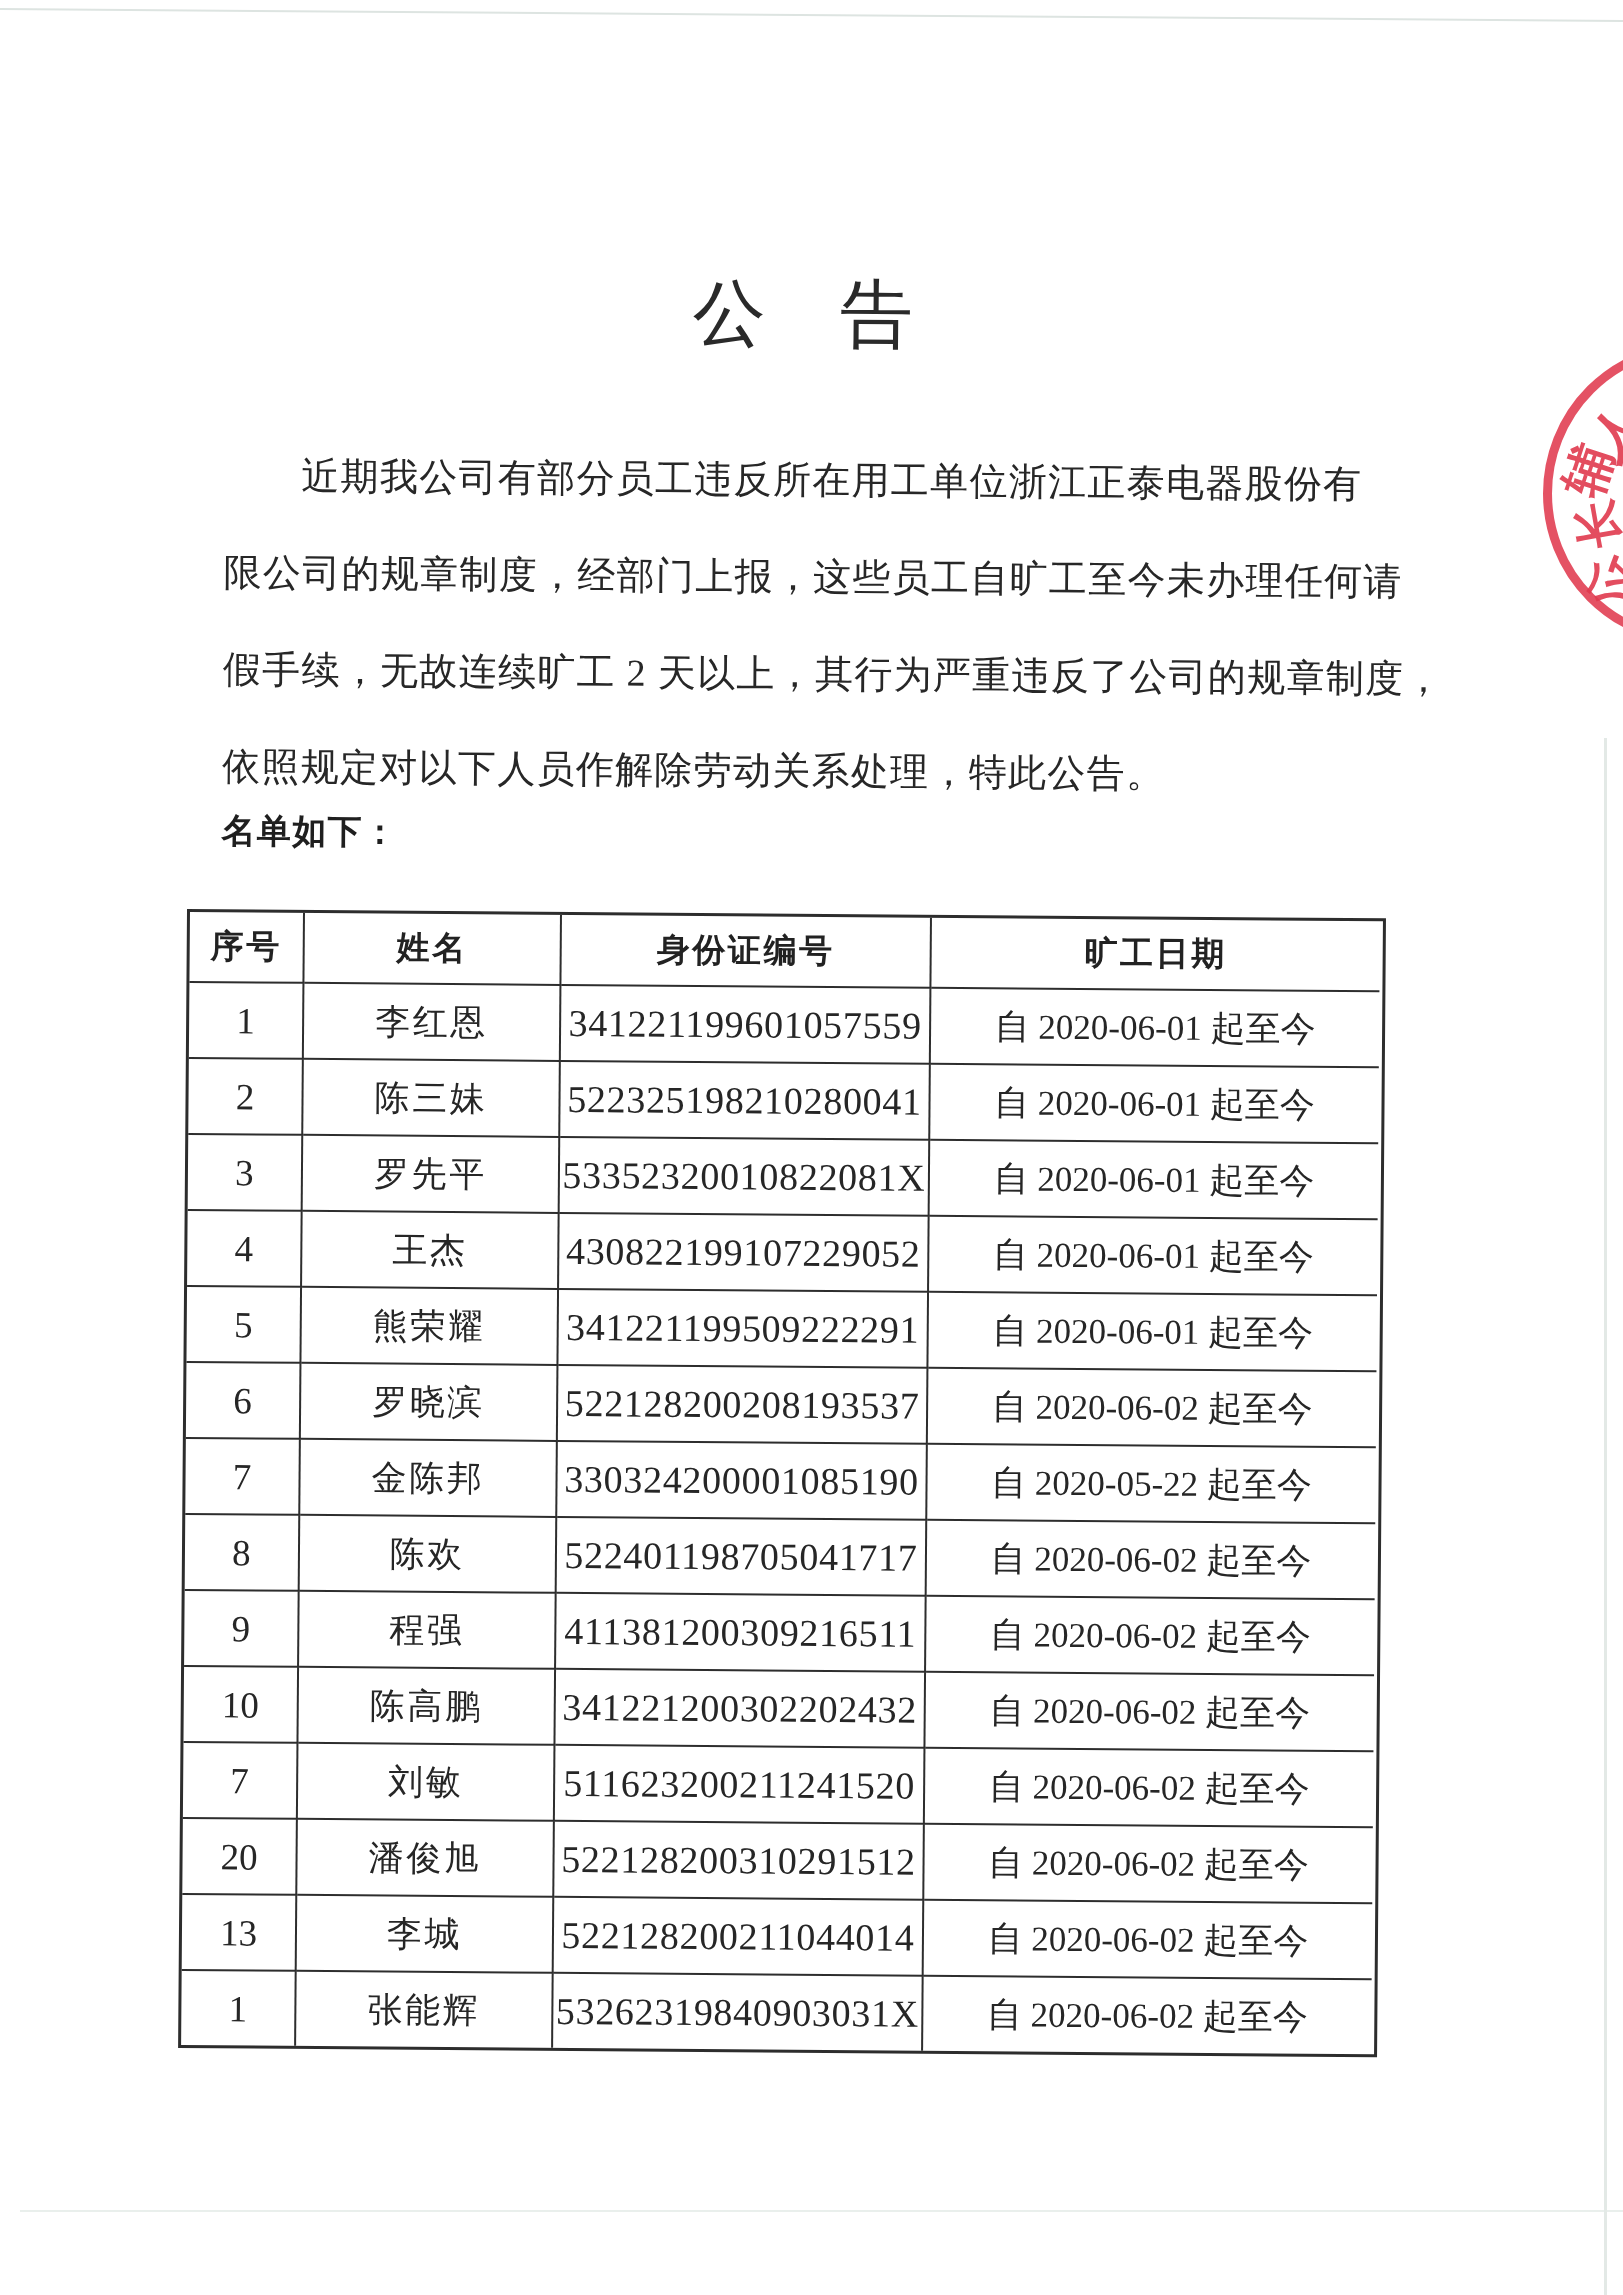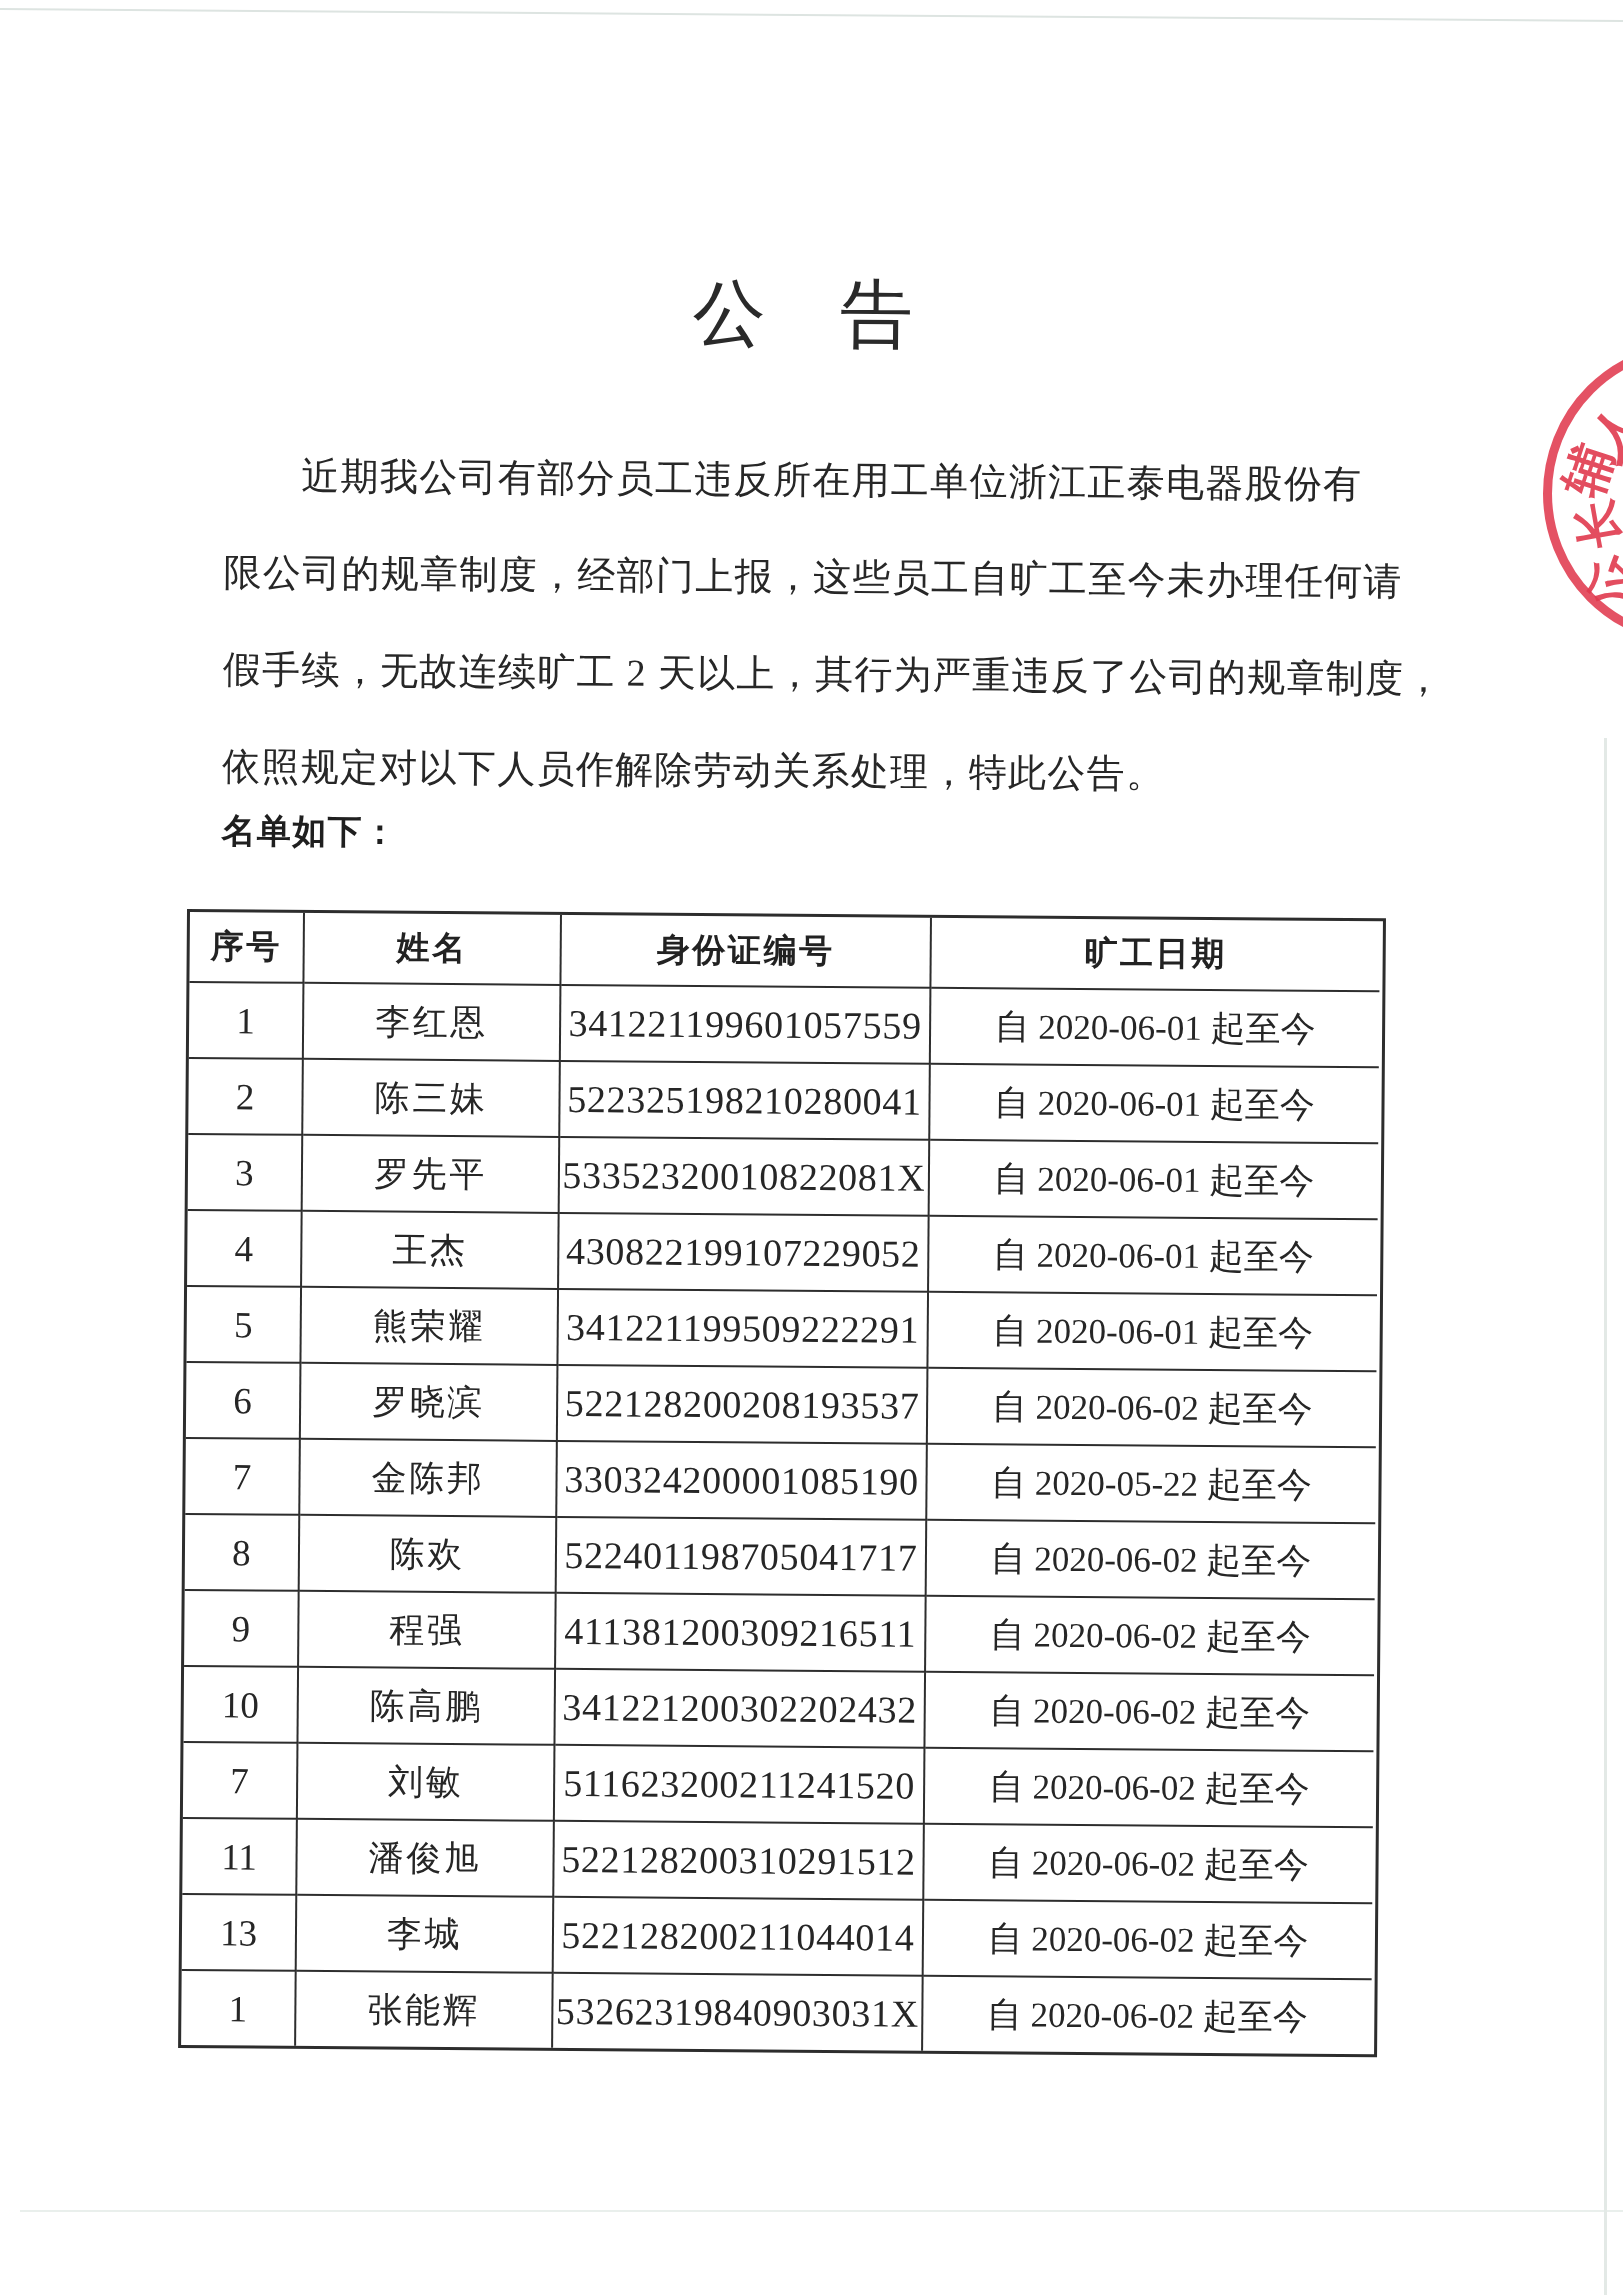--- a/index.html
+++ b/index.html
@@ -195,21 +195,21 @@
           <div class="td cell-id">341221200302202432</div>
           <div class="td cell-date">自 2020-06-02 起至今</div>
         </div>
         <div class="tr data-row">
           <div class="td cell-serial">7</div>
           <div class="td cell-name">刘敏</div>
           <div class="td cell-id">511623200211241520</div>
           <div class="td cell-date">自 2020-06-02 起至今</div>
         </div>
         <div class="tr data-row">
-          <div class="td cell-serial">11</div>
+          <div class="td cell-serial">20</div>
           <div class="td cell-name">潘俊旭</div>
           <div class="td cell-id">522128200310291512</div>
           <div class="td cell-date">自 2020-06-02 起至今</div>
         </div>
         <div class="tr data-row">
           <div class="td cell-serial">13</div>
           <div class="td cell-name">李城</div>
           <div class="td cell-id">522128200211044014</div>
           <div class="td cell-date">自 2020-06-02 起至今</div>
         </div>

